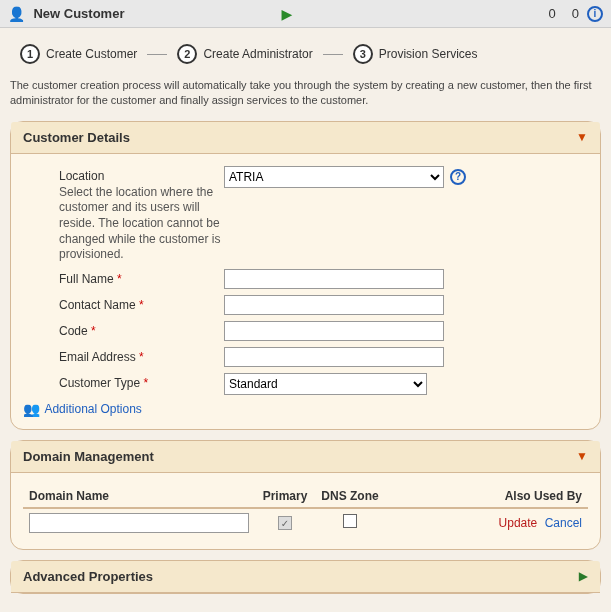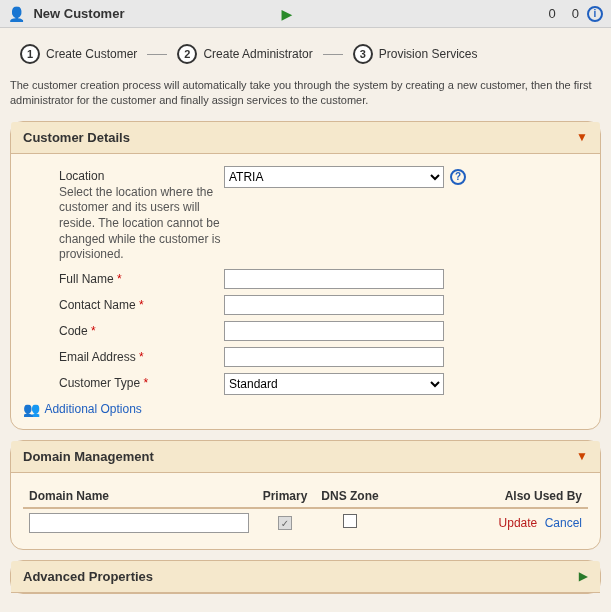--- a/index.html
+++ b/index.html
@@ -186,21 +186,21 @@
       height: 22px;
       border: 1px solid #999;
       font-size: 12px;
       background: white;
       padding: 1px 0;
     }
     .location-select {
       width: 220px;
     }
     .customer-type-select {
-      width: 220px;
+      width: 203px;
     }
     .help-icon {
       color: #2060c0;
       font-size: 13px;
       font-weight: bold;
       border: 2px solid #2060c0;
       border-radius: 50%;
       width: 16px;
       height: 16px;
       display: inline-flex;

